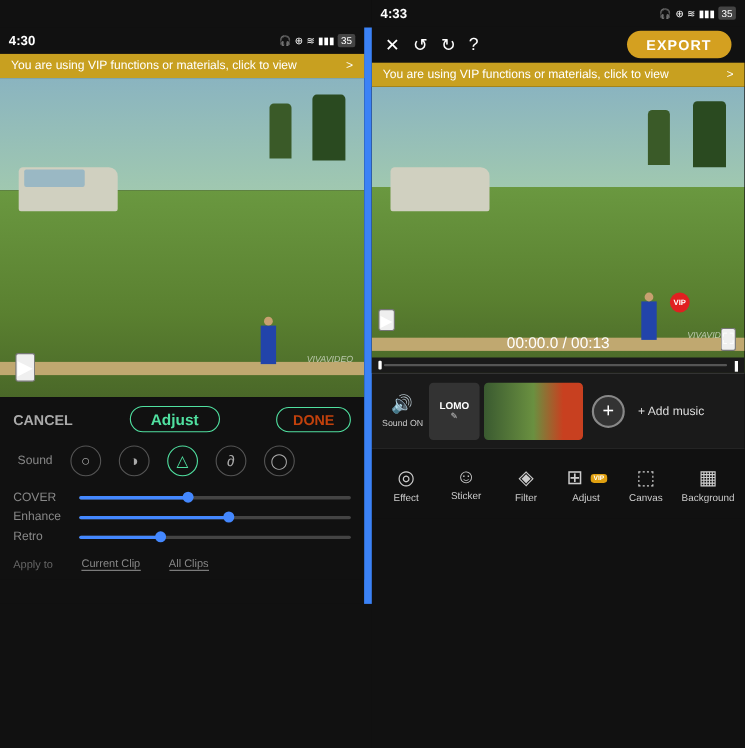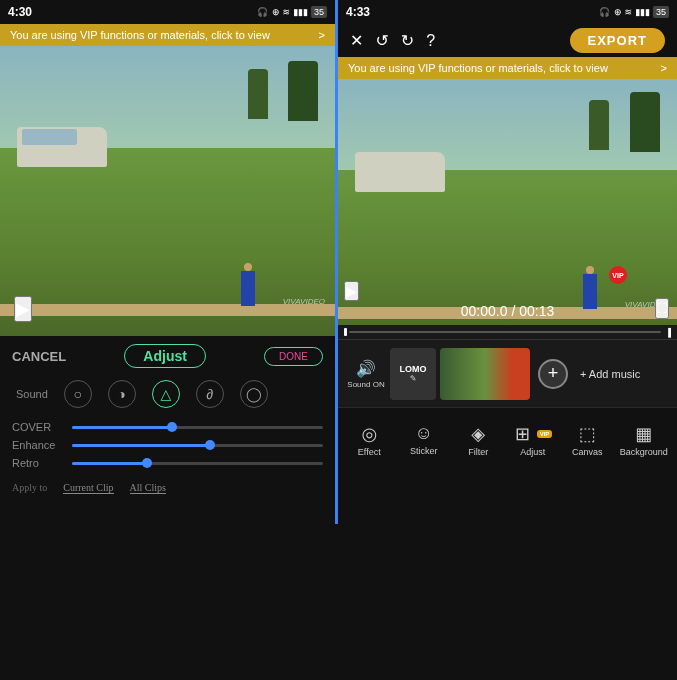--- a/index.html
+++ b/index.html
@@ -13,21 +13,22 @@
     }
 
     
     .left-panel {
       width: 338px;
       height: 524px;
       background: #111;
       display: flex;
       flex-direction: column;
       position: relative;
-      border-right: 3px solid #3b82f6;
+      border-right: 7px solid #3b82f6;
+      margin-top: 25px;
     }
 
     .status-bar {
       height: 24px;
       background: #111;
       display: flex;
       align-items: center;
       justify-content: space-between;
       padding: 0 8px;
     }
@@ -170,23 +171,23 @@
       color: #50e0a0;
       font-size: 14px;
       font-weight: 600;
       background: none;
       border: 1.5px solid #50e0a0;
       border-radius: 16px;
       padding: 3px 18px;
       cursor: pointer;
     }
     .btn-done {
-      color: #ec4899;
-      font-size: 10px;
-      font-weight: 400;
+      color: #c2410c;
+      font-size: 13px;
+      font-weight: 700;
       background: none;
       border: 1.5px solid #50e0a0;
       border-radius: 16px;
       padding: 3px 14px;
       cursor: pointer;
     }
 
     .filter-icons-row {
       display: flex;
       align-items: center;
@@ -241,24 +242,23 @@
       width: 10px; height: 10px;
       border-radius: 50%;
       background: #4488ff;
       position: absolute;
       top: -3.5px;
       transform: translateX(-50%);
     }
 
     .apply-row {
       display: flex;
-      align-items: flex-start;
-      gap: 16px;
+      align-items: flex-end;
+      gap: 26px;
       padding: 6px 12px 8px 12px;
-      font-family: Liberation Serif, serif;
     }
     .apply-label {
       color: #666;
       font-size: 10px;
     }
     .apply-option {
       color: #888;
       font-size: 10px;
       border-bottom: 1px solid #888;
     }

